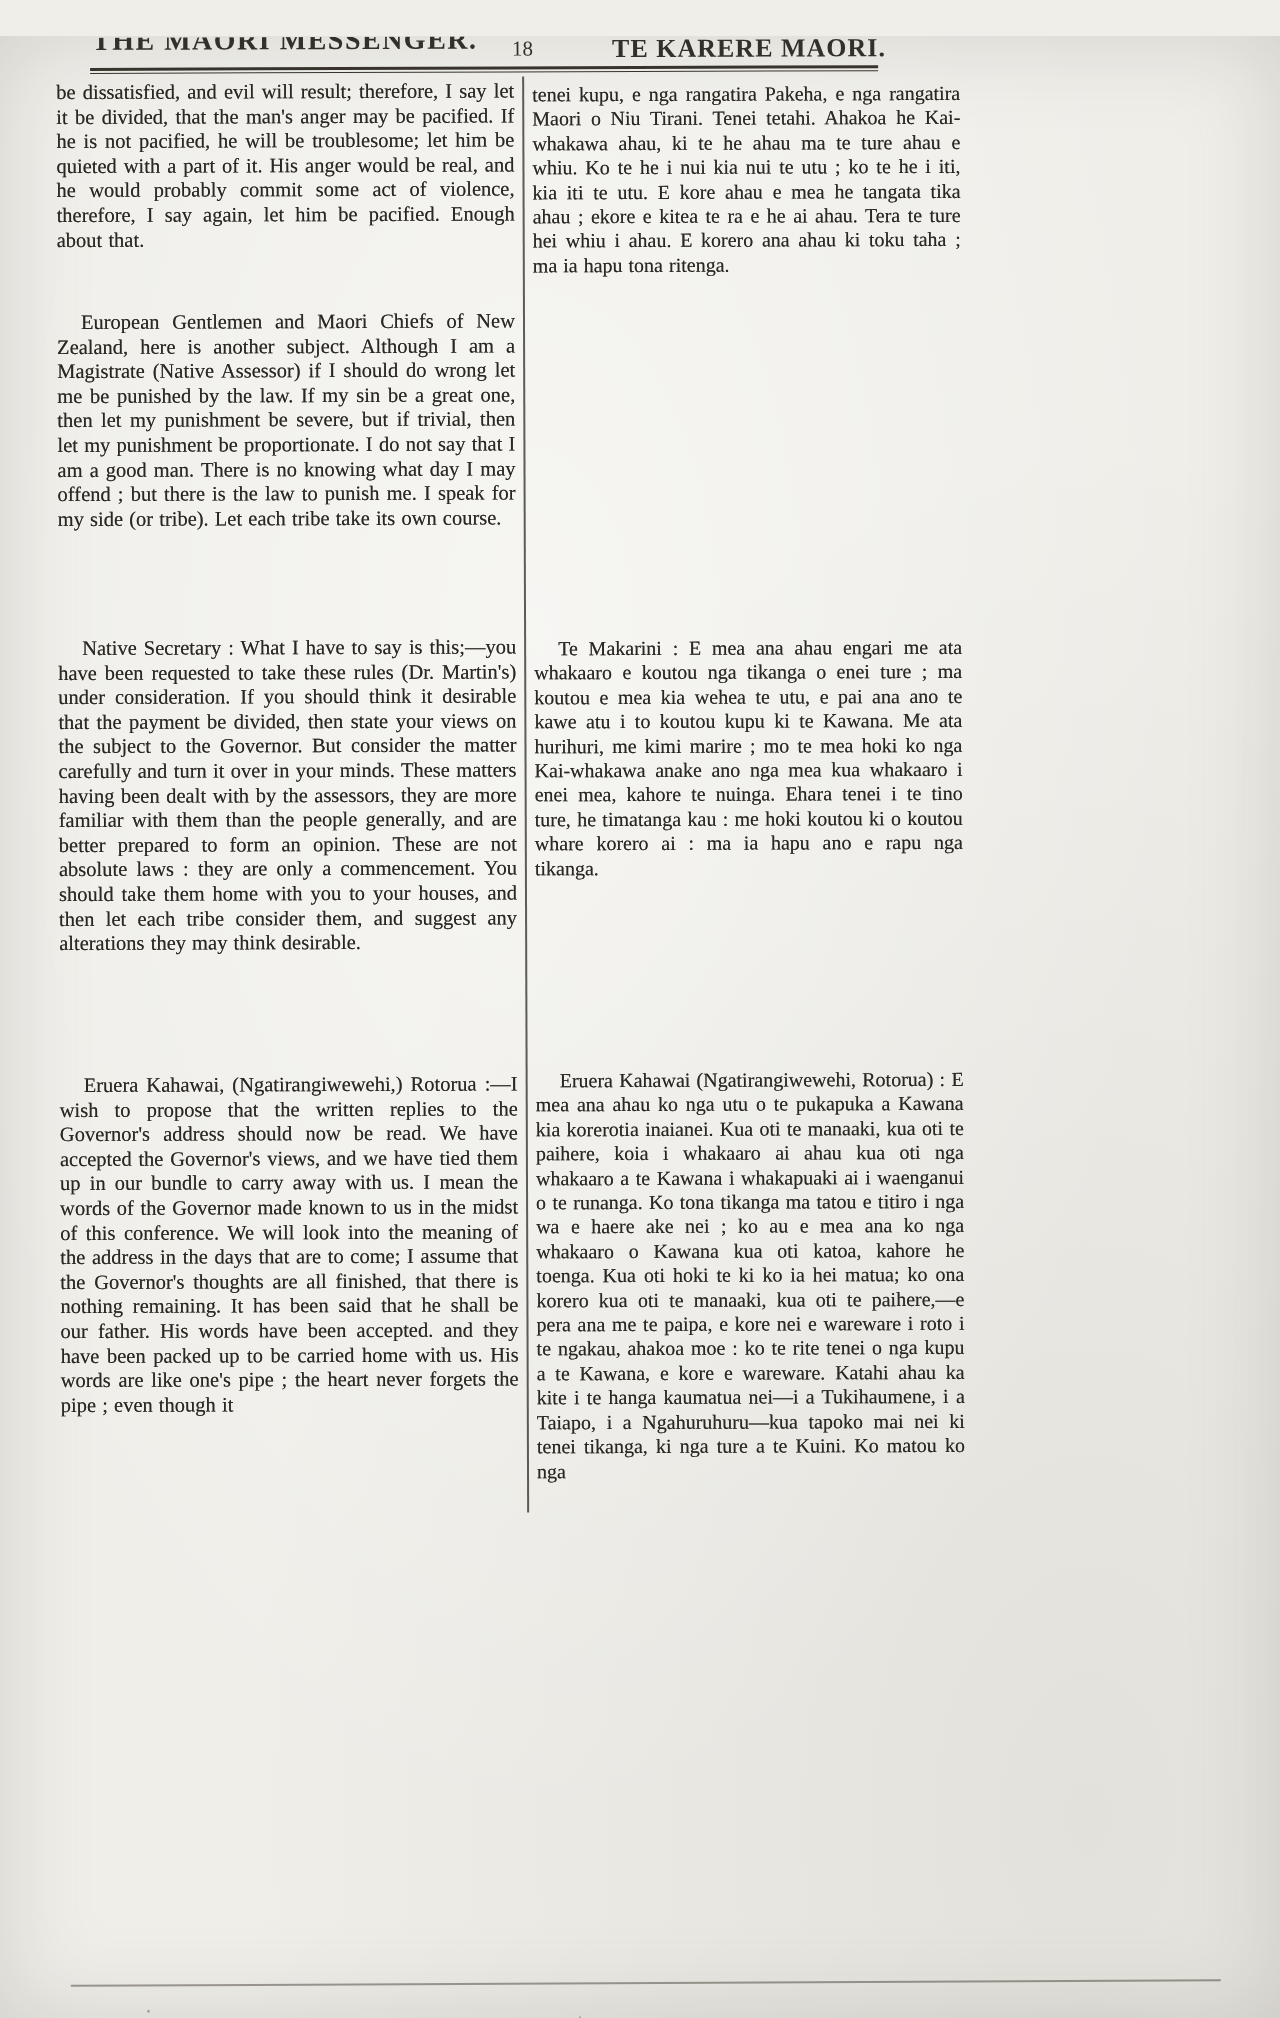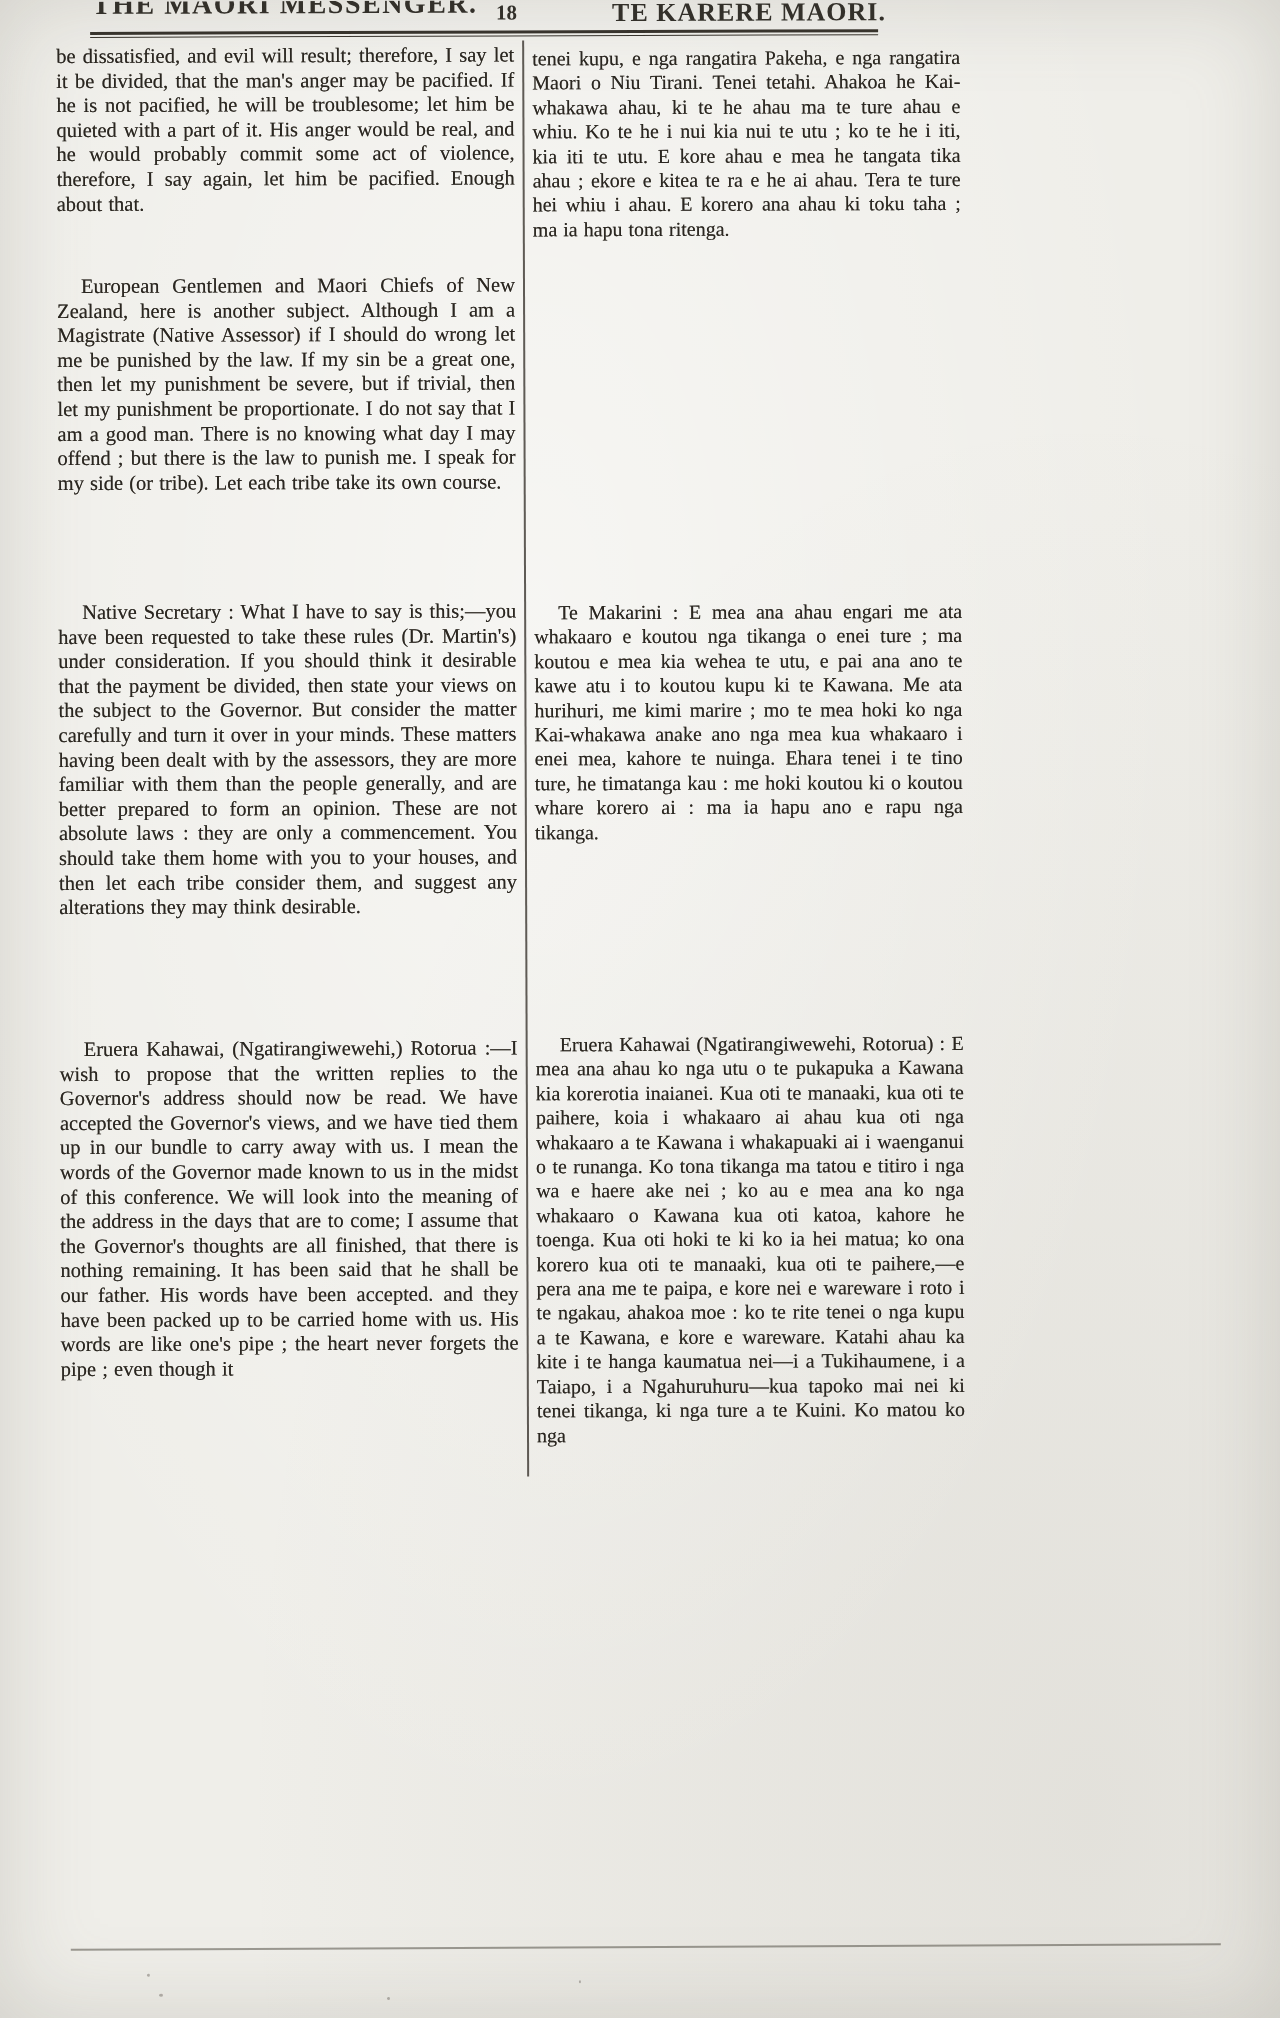--- a/index.html
+++ b/index.html
@@ -14,20 +14,21 @@
     color: var(--color-ink, #2b2721);
   }
   .page {
     position: absolute;
     inset: 0;
     background:
       radial-gradient(ellipse at 42% 30%, rgba(255,255,255,0.45), rgba(255,255,255,0) 62%),
       radial-gradient(ellipse at 85% 90%, rgba(120,112,98,0.10), rgba(120,112,98,0) 55%),
       var(--color-paper, #efeee9);
     box-shadow: inset 0 0 90px rgba(110,104,92,0.22);
+    margin-top: 36px;
   }
   .tilt {
     position: absolute;
     inset: 0;
     transform: rotate(-0.2deg);
     transform-origin: 50% 0;
   }
   
   .masthead {
     position: absolute;
@@ -39,23 +40,23 @@
     position: absolute;
     left: 92px; top: -13px;
     font-size: 28px;
     font-weight: bold;
     letter-spacing: 1.5px;
     white-space: nowrap;
     color: #33302a;
   }
   .mast-num {
     position: absolute;
-    left: 496px; top: 0;
+    left: 512px; top: 0;
     font-size: 21px;
-    font-weight: bold;
+    font-weight: normal;
     color: #33302a;
   }
   .mast-right {
     position: absolute;
     left: 612px; top: -2px;
     font-size: 26px;
     font-weight: bold;
     letter-spacing: 1px;
     white-space: nowrap;
     color: #33302a;

